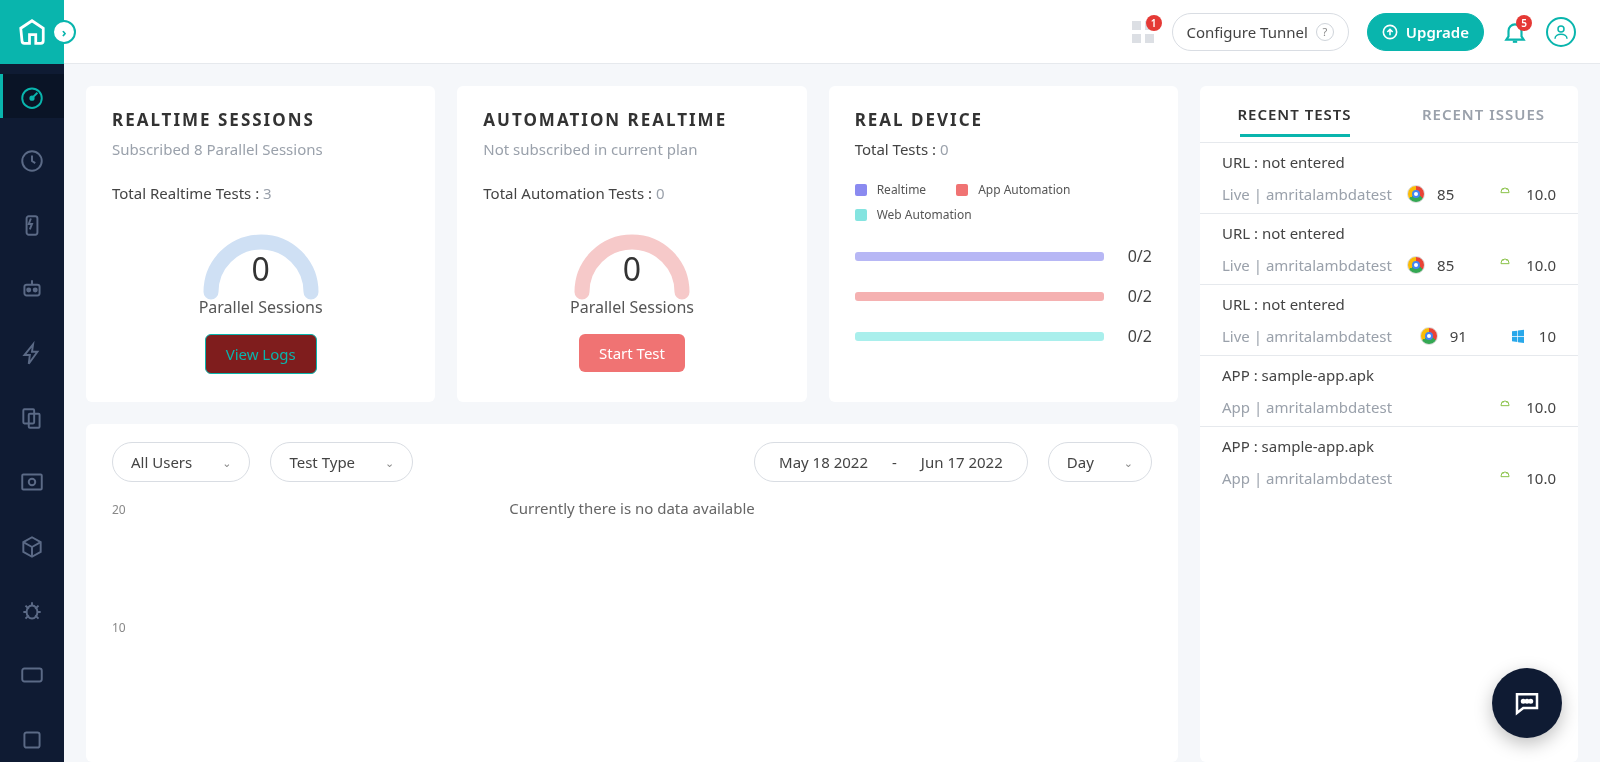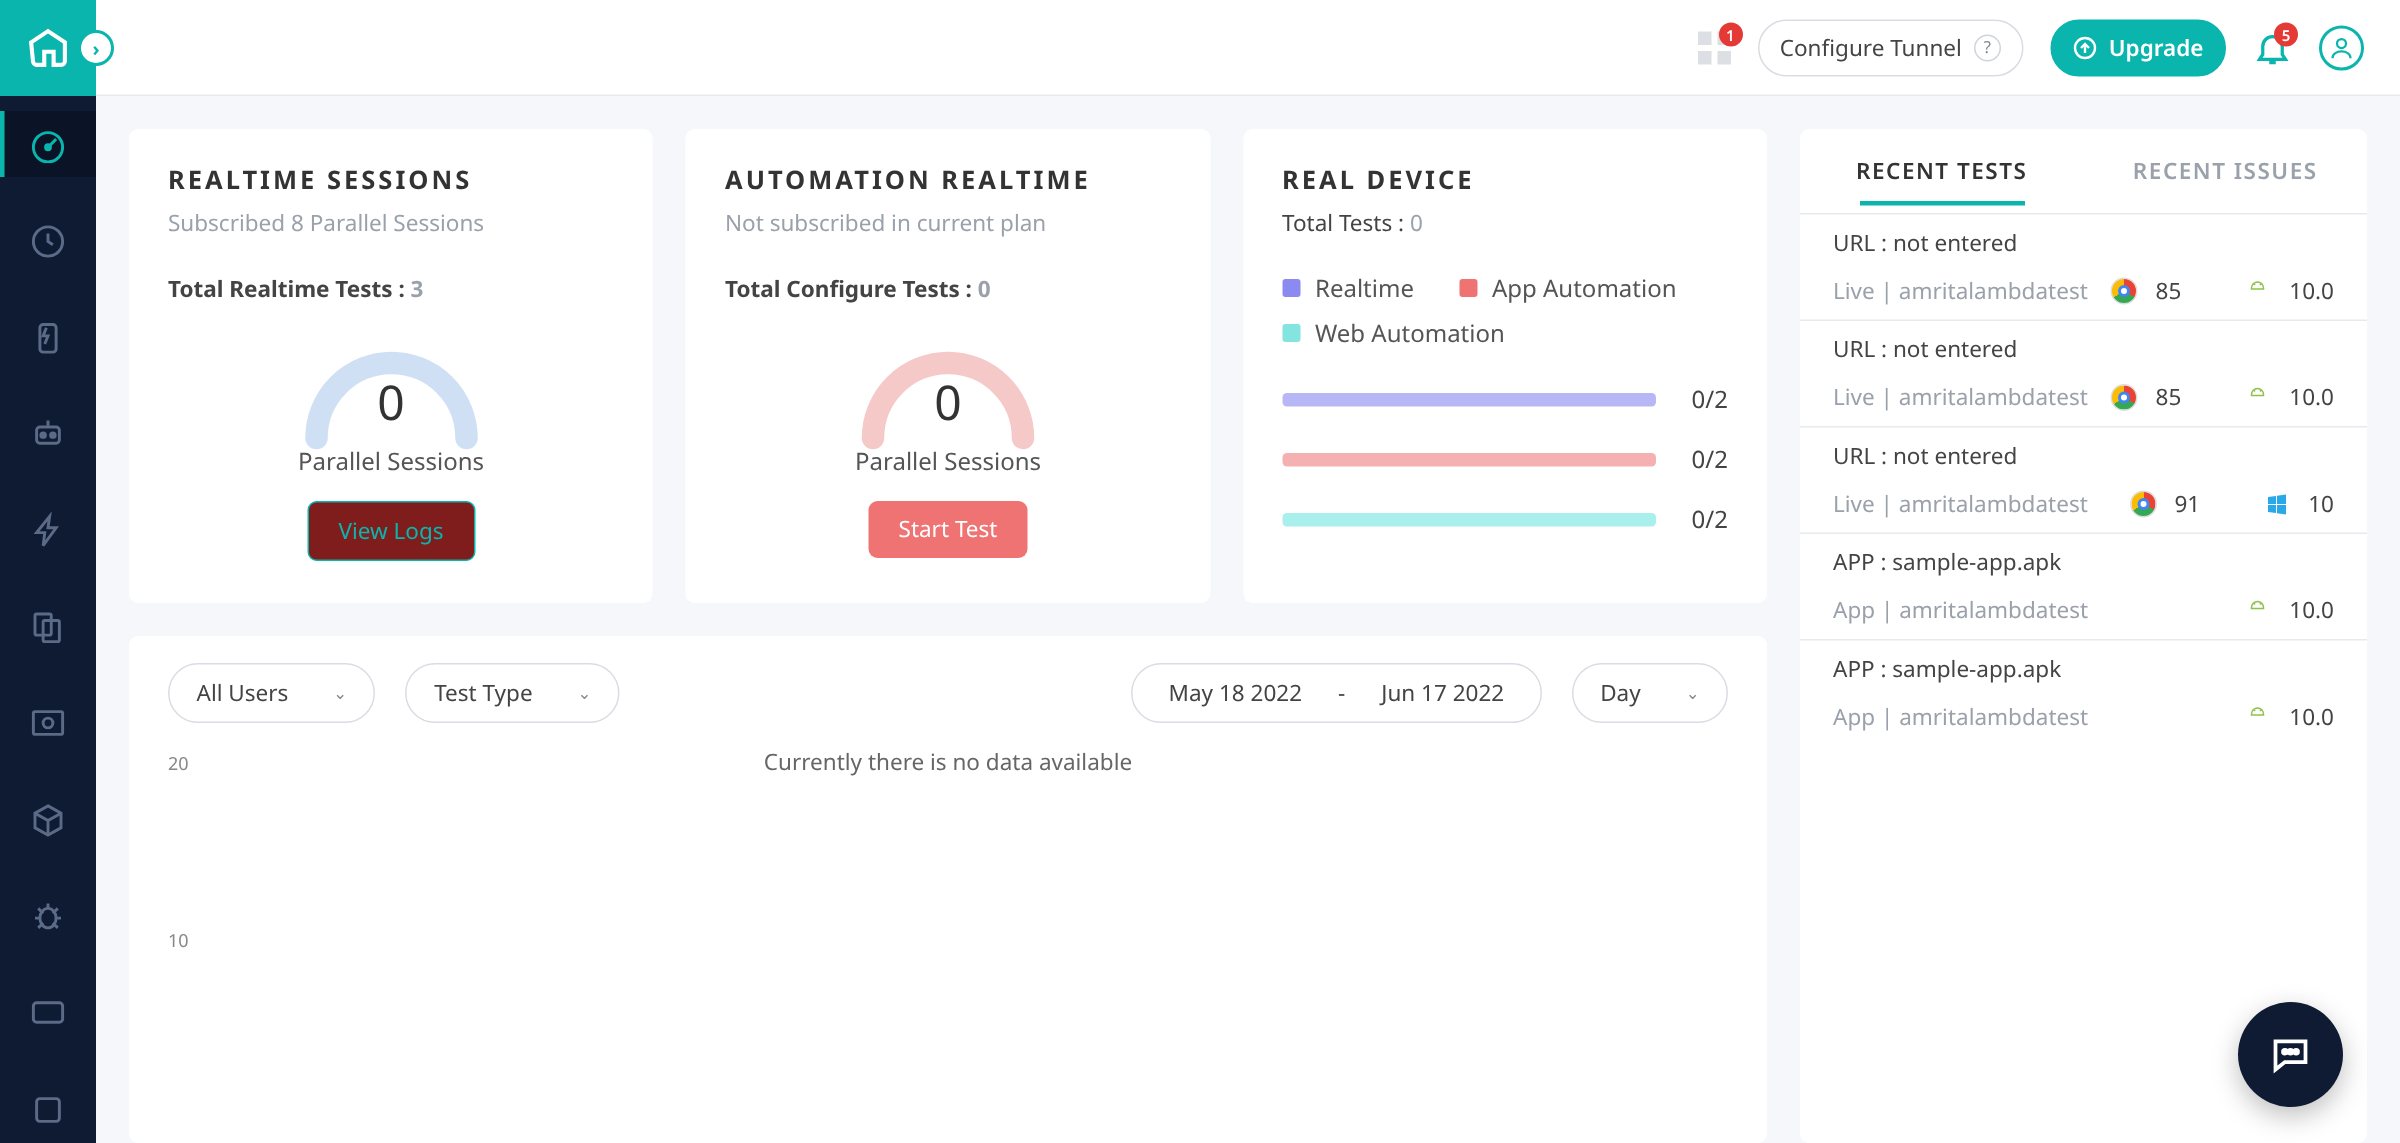--- a/index.html
+++ b/index.html
@@ -44,33 +44,33 @@
   .side-it.active::before{content:"";position:absolute;left:0;top:0;bottom:0;width:3px;background:var(--teal);}
   .side-it svg{width:26px;height:26px;stroke:currentColor;fill:none;stroke-width:1.8;}
   
   .main{position:absolute;left:64px;top:64px;right:0;bottom:0;display:flex;overflow:hidden;}
   .center{flex:1;padding:22px 22px 0 22px;display:flex;flex-direction:column;min-width:0;}
   .cards-row{display:flex;gap:22px;}
   .card{background:#fff;border-radius:6px;padding:22px 26px;position:relative;}
   .card.c1,.card.c2,.card.c3{flex:1 1 0;min-height:302px;}
   .card h3{margin:0 0 8px 0;font-size:17px;letter-spacing:2px;font-weight:700;color:#333;}
   .sub{color:var(--text-muted);font-size:15px;}
-  .line{color:#444;font-size:15px;margin-top:24px;font-weight:bold;}
+  .line{color:#444;font-size:15px;margin-top:24px;}
   .line .n{color:var(--text-muted);}
   .gauge-wrap{display:flex;flex-direction:column;align-items:center;margin-top:14px;}
   .gauge{position:relative;width:130px;height:72px;}
   .gauge svg{width:130px;height:130px;transform:translateY(0);}
   .gauge-val{font-size:32px;color:#333;margin-top:-42px;position:relative;}
   .gauge-lbl{color:#555;font-size:16px;margin-top:6px;}
   .act-btn{display:inline-block;padding:9px 20px;border-radius:6px;font-size:15px;cursor:pointer;margin-bottom:6px;}
   .act-btn.outline{border:1px solid var(--teal);color:var(--teal);background:#7f1d1d;}
   .act-btn.fill{background:var(--coral);color:#fff;}
   .card .act-row{text-align:center;margin-top:16px;}
   .legend{display:flex;flex-wrap:wrap;gap:8px 30px;margin-top:22px;}
-  .leg-it{display:flex;align-items:center;gap:10px;font-size:16px;color:#555;}
+  .leg-it{display:flex;align-items:center;gap:10px;font-size:12px;color:#555;}
   .sq{width:12px;height:12px;border-radius:2px;}
   .bars{margin-top:22px;display:flex;flex-direction:column;gap:18px;}
   .bar-row{display:flex;align-items:center;gap:14px;}
   .bar{flex:1;height:9px;border-radius:3px;}
   .bar-lbl{font-size:16px;color:#444;min-width:34px;text-align:right;}
   
   .chart-card{background:#fff;border-radius:6px;margin-top:22px;padding:18px 26px 0 26px;flex:1;min-height:0;display:flex;flex-direction:column;}
   .chart-filters{display:flex;align-items:center;gap:20px;}
   .sel{border:1px solid #d9dde3;border-radius:999px;padding:9px 18px;font-size:15px;color:#444;display:flex;align-items:center;gap:30px;background:#fff;cursor:pointer;}
   .chev{font-size:11px;color:#888;}
@@ -234,21 +234,21 @@
           </div>
           <div class="gauge-val">0</div>
           <div class="gauge-lbl">Parallel Sessions</div>
         </div>
         <div class="act-row"><span class="act-btn outline">View Logs</span></div>
       </div>
 
       <div class="card c2">
         <h3>AUTOMATION REALTIME</h3>
         <div class="sub">Not subscribed in current plan</div>
-        <div class="line"><span>Total Configure Tests : </span><span class="n">0</span></div>
+        <div class="line"><span>Total Automation Tests : </span><span class="n">0</span></div>
         <div class="gauge-wrap">
           <div class="gauge">
             <svg viewBox="0 0 130 130">
                 <path d="M15 75 A50 50 0 0 1 115 75" stroke="#f6c9c9" stroke-width="15" fill="none" stroke-linecap="round"></path>
               </svg>
           </div>
           <div class="gauge-val">0</div>
           <div class="gauge-lbl">Parallel Sessions</div>
         </div>
         <div class="act-row"><span class="act-btn fill">Start Test</span></div>

